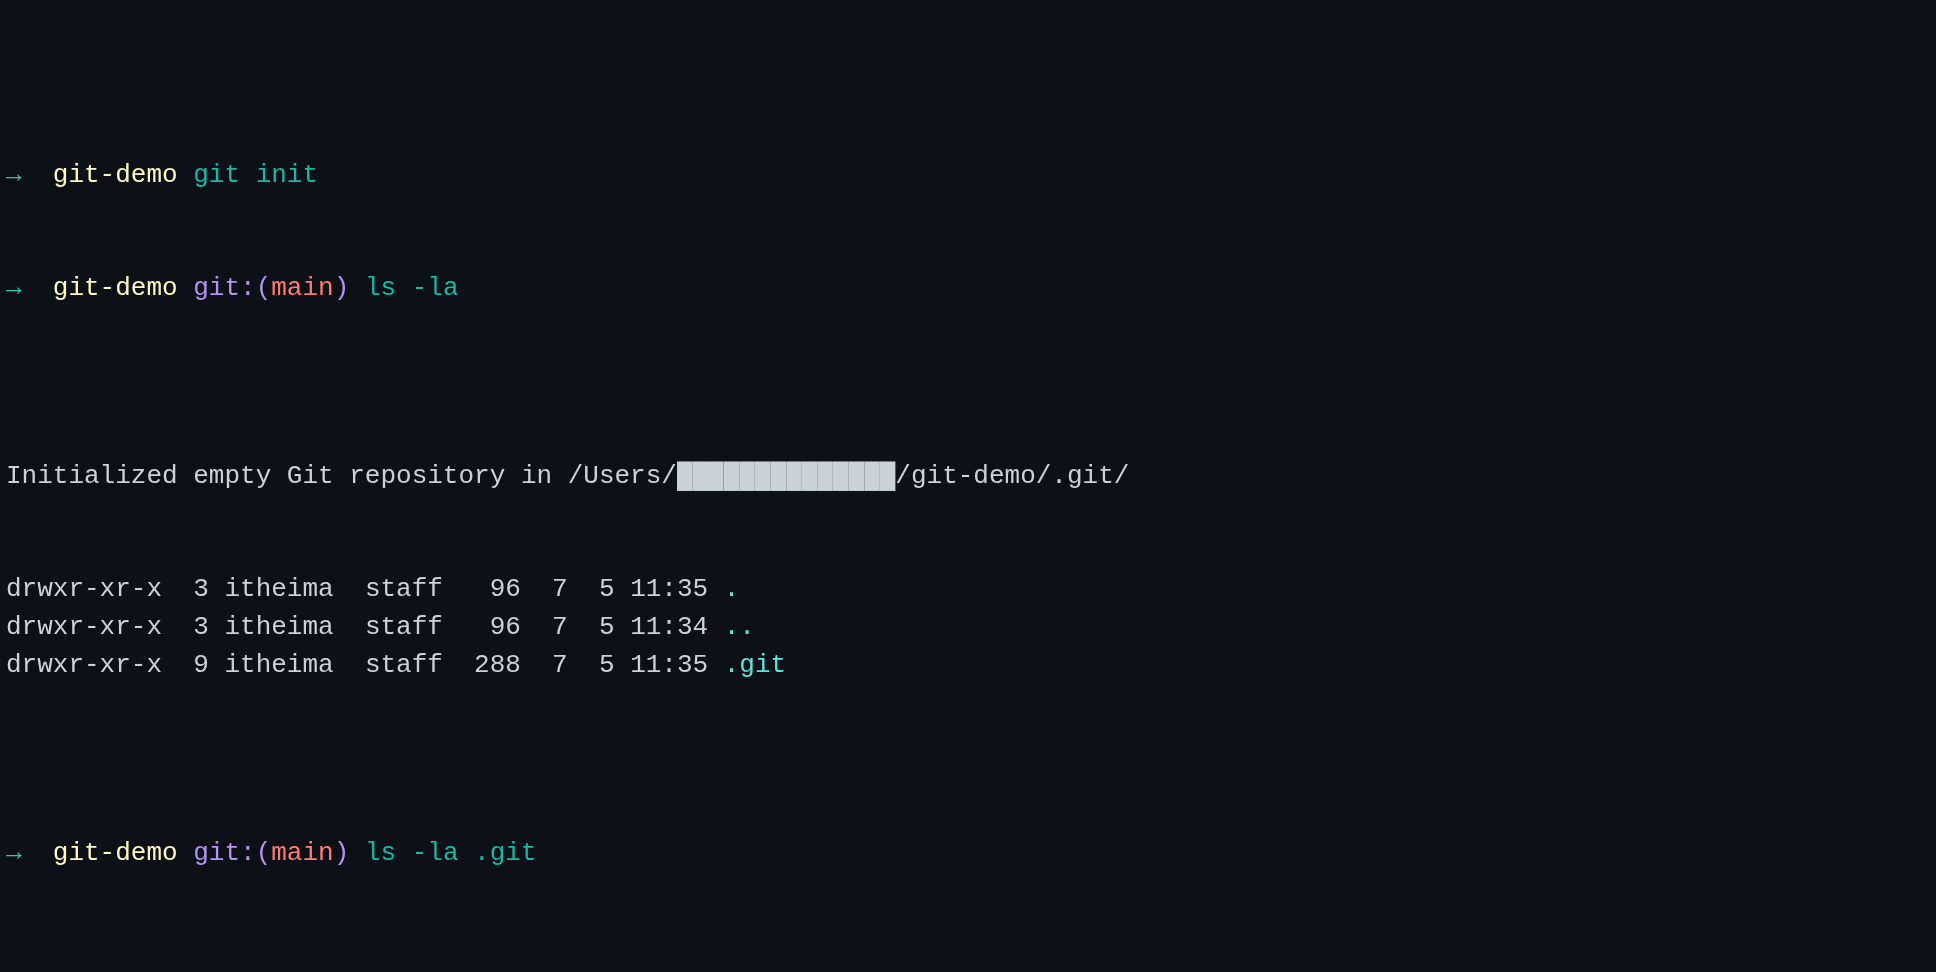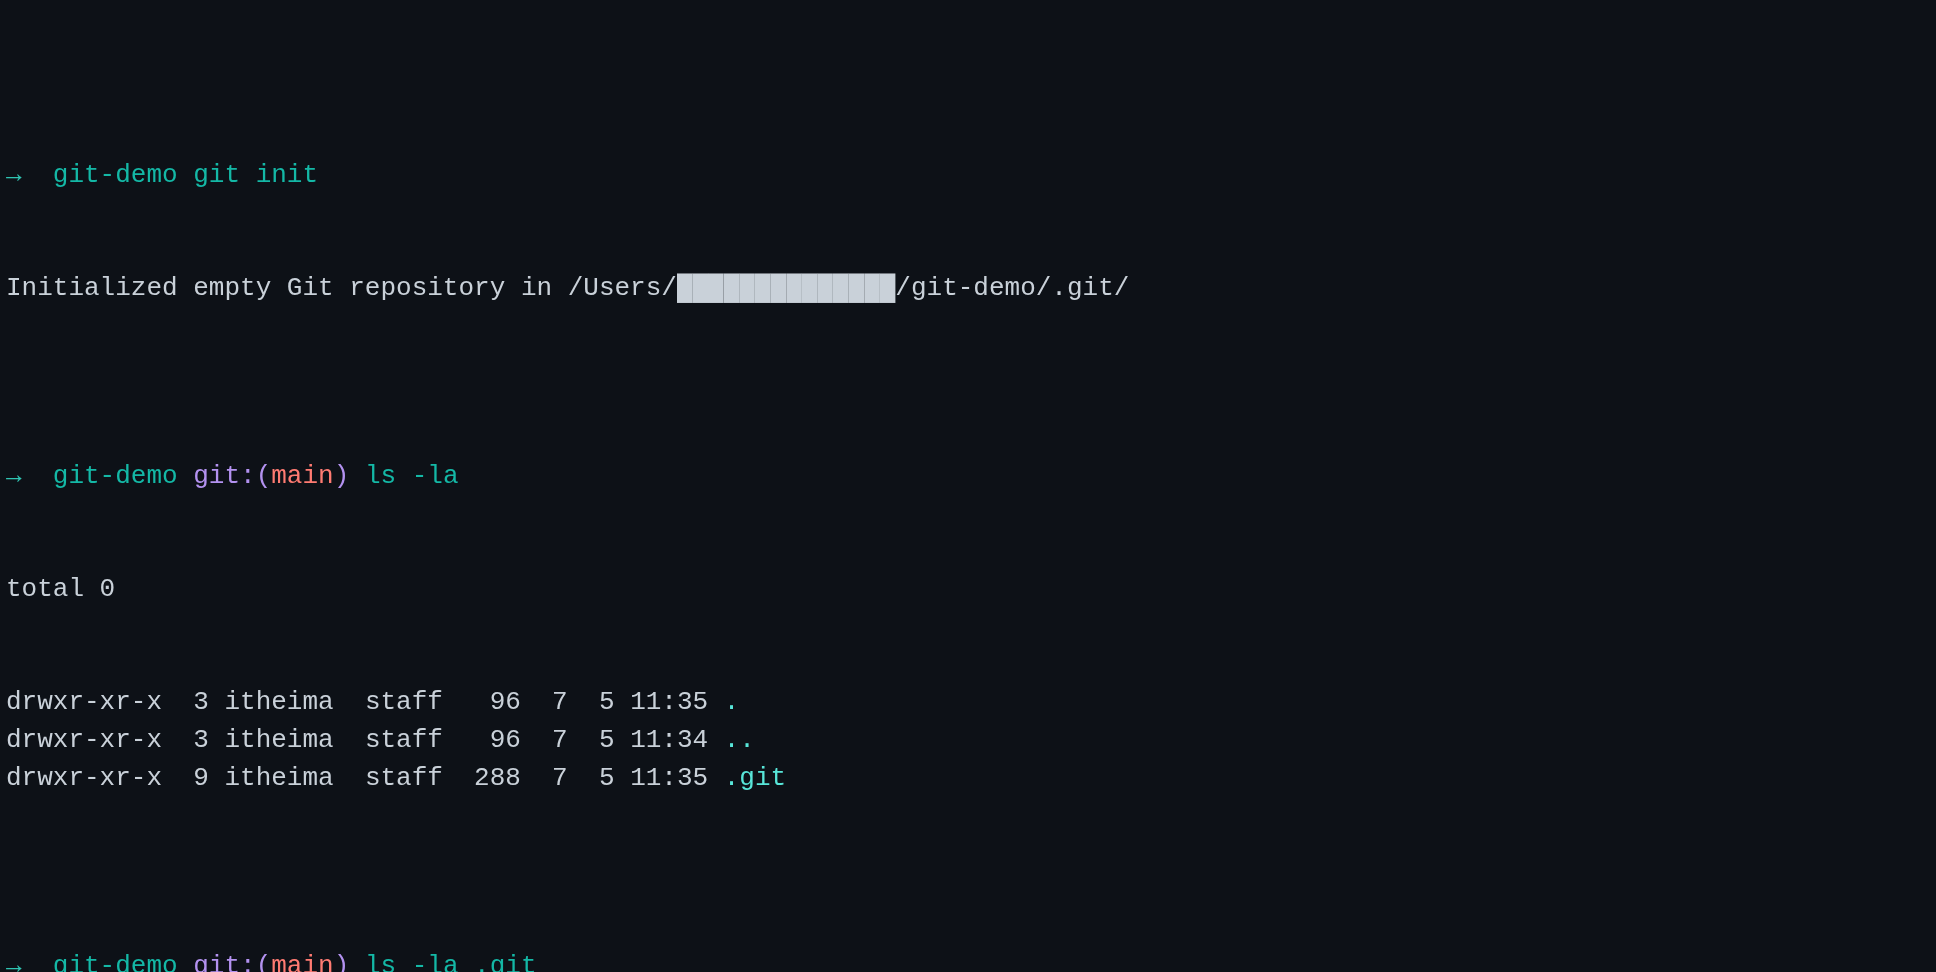--- a/index.html
+++ b/index.html
@@ -9,43 +9,42 @@
     color: #c9d1d9;
     font-family: "SFMono-Regular", Consolas, "Liberation Mono", Menlo, monospace;
     font-size: 26px;
     line-height: 1.45;
   }
   .terminal {
     padding: 6px 6px 20px 6px;
     white-space: pre;
   }
   .arrow      { color: #2fc4b2; } 
-  .dir        { color: #14b8a6; text-align: right; } 
+  .dir        { color: #fef9c3; text-align: right; } 
   .git-label  { color: #b392f0; } 
   .branch     { color: #ff7b72; } 
   .cmd        { color: #14b8a6; }
   .path-dir   { color: #58e6d9; } 
   .plain      { color: #c9d1d9; }
   .row { display: block; }
   .seg { white-space: pre; }
   .sp { display:inline-block; width:1ch; }
   .sp2 { display:inline-block; width:2ch; }
 </style>
 </head>
 <body>
 
 <div class="terminal">
 
   
   <div class="row"><span class="arrow">→</span><span class="sp2"></span><span class="dir">git-demo</span><span class="sp"></span><span class="cmd">git init</span></div>
-  <div class="row"><span class="plain">Initialized empty Git repository in /Users/██████████████/git-demo/.git/</span></div>
+  <div class="row"><span class="arrow">→</span><span class="sp2"></span><span class="dir">git-demo</span><span class="sp"></span><span class="git-label">git:(</span><span class="branch">main</span><span class="git-label">)</span><span class="sp"></span><span class="cmd">ls -la</span></div>
 
   
-  <div class="row"><span class="arrow">→</span><span class="sp2"></span><span class="dir">git-demo</span><span class="sp"></span><span class="git-label">git:(</span><span class="branch">main</span><span class="git-label">)</span><span class="sp"></span><span class="cmd">ls -la</span></div>
-  <div class="row"><span class="plain">total 0</span></div>
+  <div class="row"><span class="plain">Initialized empty Git repository in /Users/██████████████/git-demo/.git/</span></div>
   <div id="list-1"><div class="row"><span class="seg plain">drwxr-xr-x</span><span class="seg plain">  3</span><span class="seg plain"> itheima</span><span class="seg plain">  staff</span><span class="seg plain">   96</span><span class="seg plain">  7</span><span class="seg plain">  5</span><span class="seg plain"> 11:35</span><span class="seg path-dir"> .</span></div><div class="row"><span class="seg plain">drwxr-xr-x</span><span class="seg plain">  3</span><span class="seg plain"> itheima</span><span class="seg plain">  staff</span><span class="seg plain">   96</span><span class="seg plain">  7</span><span class="seg plain">  5</span><span class="seg plain"> 11:34</span><span class="seg path-dir"> ..</span></div><div class="row"><span class="seg plain">drwxr-xr-x</span><span class="seg plain">  9</span><span class="seg plain"> itheima</span><span class="seg plain">  staff</span><span class="seg plain">  288</span><span class="seg plain">  7</span><span class="seg plain">  5</span><span class="seg plain"> 11:35</span><span class="seg path-dir"> .git</span></div></div>
 
   
   <div class="row"><span class="arrow">→</span><span class="sp2"></span><span class="dir">git-demo</span><span class="sp"></span><span class="git-label">git:(</span><span class="branch">main</span><span class="git-label">)</span><span class="sp"></span><span class="cmd">ls -la .git</span></div>
   
   
 
 </div>
 
 </body></html>

